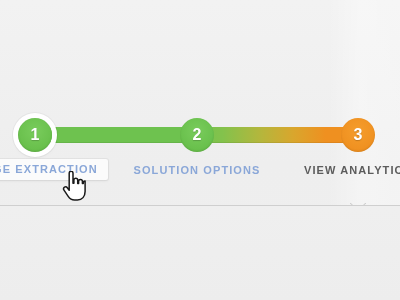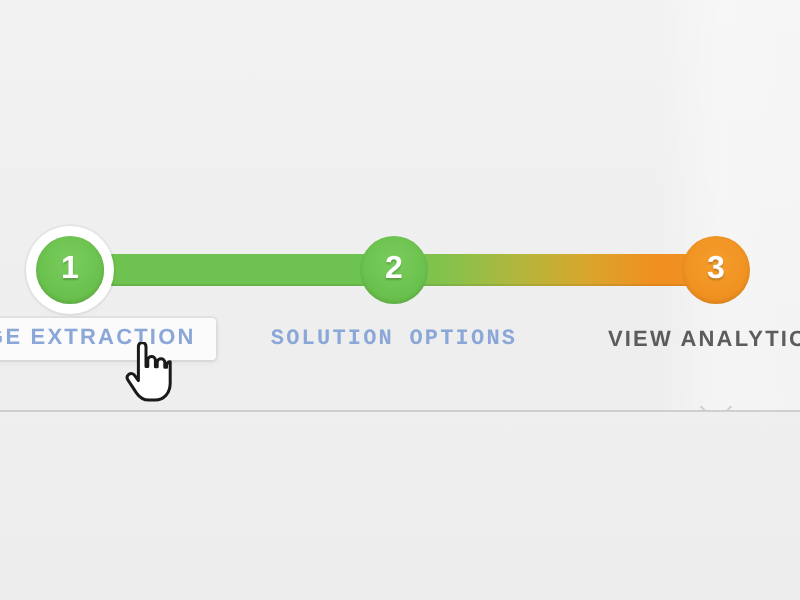--- a/index.html
+++ b/index.html
@@ -126,21 +126,20 @@
     background: #fbfbfb;
     border-radius: 2px;
     box-shadow:
       0 0 0 1px rgba(0,0,0,0.045),
       0 1px 3px rgba(0,0,0,0.07);
   }
 
   .label.upcoming {
     color: #8aa7d8;
     transform: translateX(-50%);
-    font-family: Liberation Mono, monospace;
   }
 
   .label.last {
     color: #5c5c5c;
     transform: translateX(-50%);
   }
 
   
   .divider {
     position: absolute;

